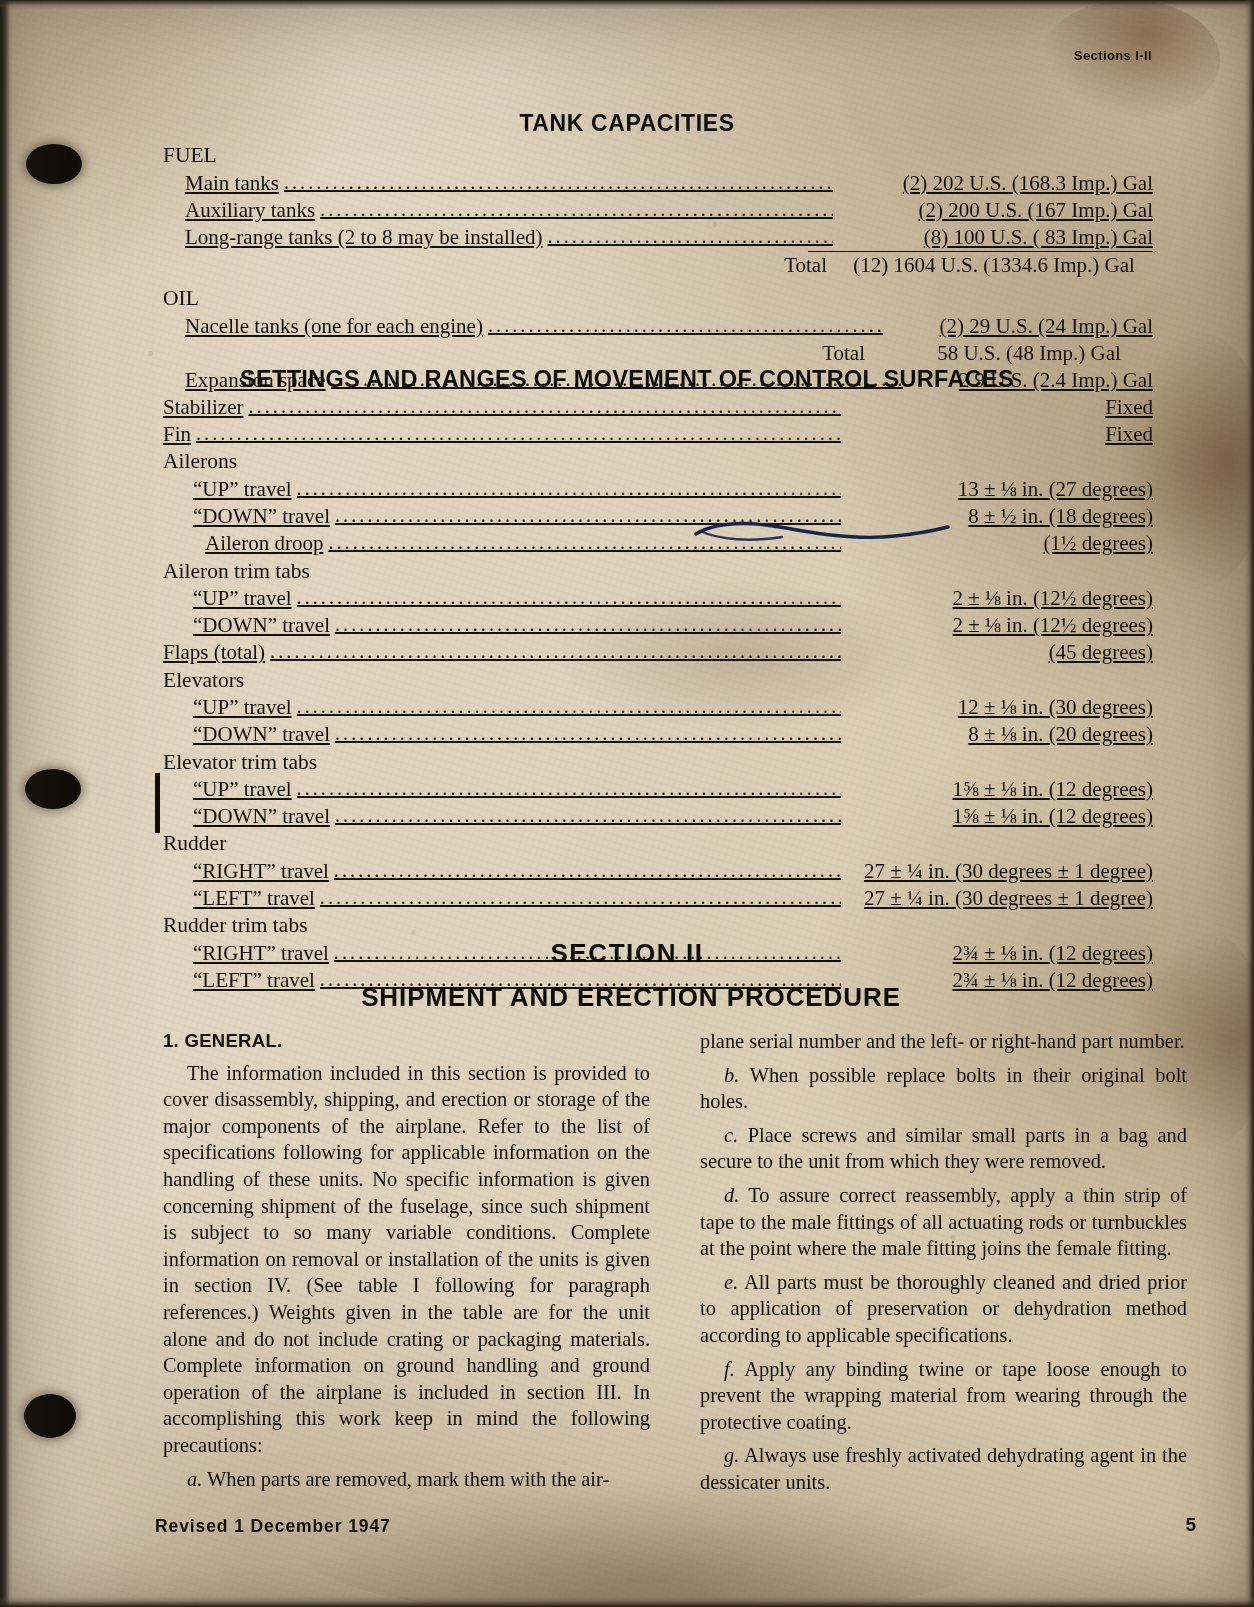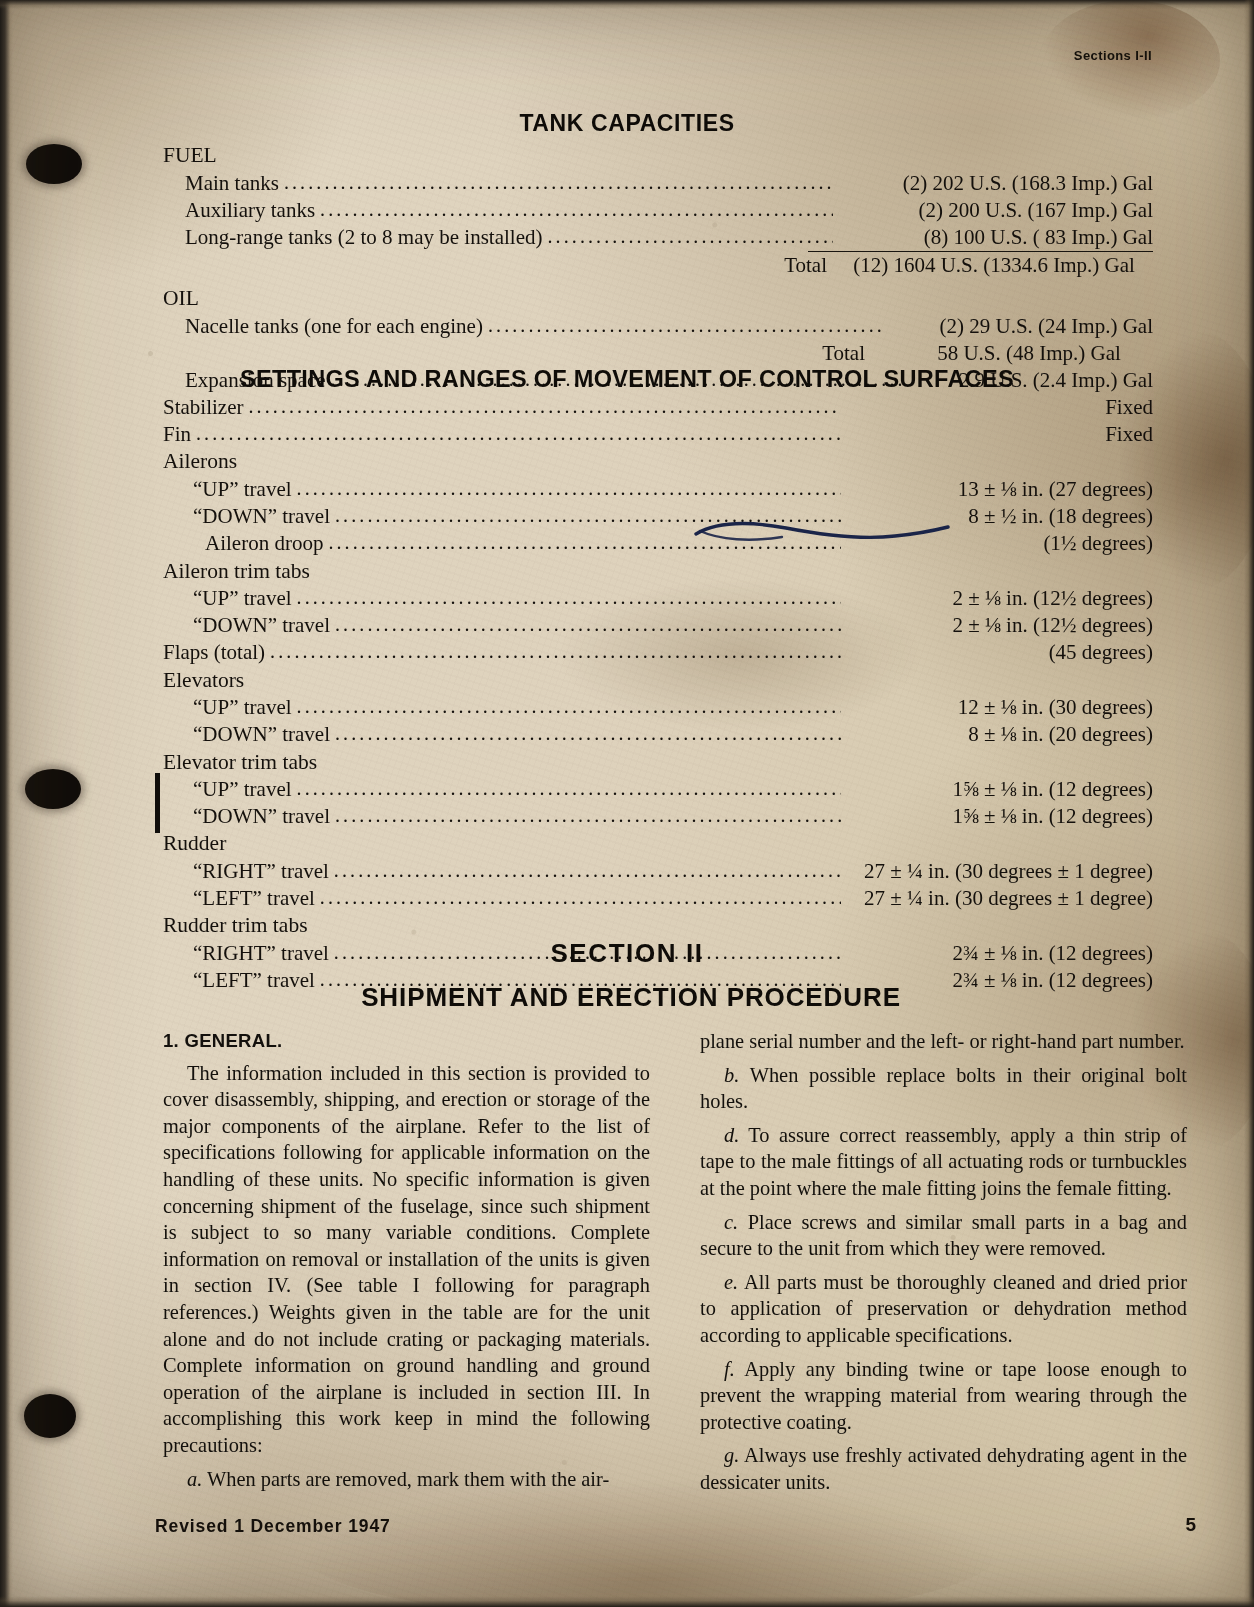--- a/index.html
+++ b/index.html
@@ -87,20 +87,21 @@
 
   .h-sec2 { position: absolute; left: 0; right: 0; top: 938px; font-size: 26px; letter-spacing: 1.6px; }
   .h-sec2b { position: absolute; left: 0; right: 0; top: 982px; font-size: 26px; letter-spacing: .9px; padding-left: 8px; }
 
   .spec-block { position: absolute; left: 163px; width: 990px; }
   .grp { font-size: 21.5px; line-height: 27.5px; }
   .row {
     display: flex; align-items: flex-end;
     font-size: 21px; line-height: 27.2px;
     white-space: nowrap;
+    text-decoration: underline;
   }
   .row .lbl { flex: 0 0 auto; }
   .row .dots {
     flex: 1 1 auto; overflow: hidden; white-space: nowrap;
     margin: 0 2px 0 5px; letter-spacing: 3.1px; font-size: 20px;
     color: #15110d; transform: translateY(-1px);
   }
   .row .val { flex: 0 0 auto; text-align: right; }
   .row.ind1 { padding-left: 22px; }
   .row.ind2 { padding-left: 30px; }
@@ -316,22 +317,22 @@
     <div class="head-center h-sec2b">SHIPMENT AND ERECTION PROCEDURE</div>
 
     <div class="col left" id="colLeft">
         <div class="numhead">1.  GENERAL.</div>
         <p class="para">The information included in this section is provided to cover disassembly, shipping, and erection or storage of the major components of the airplane. Refer to the list of specifications following for applicable information on the handling of these units. No specific information is given concerning shipment of the fuselage, since such shipment is subject to so many variable conditions. Complete information on removal or installation of the units is given in section IV. (See table I following for paragraph references.) Weights given in the table are for the unit alone and do not include crating or packaging materials. Complete information on ground handling and ground operation of the airplane is included in section III. In accomplishing this work keep in mind the following precautions:</p>
         <p class="para" style="margin-top: 7px;"><span class="it">a.</span> When parts are removed, mark them with the air-</p>
       </div>
     <div class="col right" id="colRight">
         <p class="para runon" style="margin-top: 0px;">plane serial number and the left- or right-hand part number.</p>
         <p class="para"><span class="it">b.</span> When possible replace bolts in their original bolt holes.</p>
+        <p class="para"><span class="it">c.</span> Place screws and similar small parts in a bag and secure to the unit from which they were removed.</p>
         <p class="para"><span class="it">d.</span> To assure correct reassembly, apply a thin strip of tape to the male fittings of all actuating rods or turnbuckles at the point where the male fitting joins the female fitting.</p>
-        <p class="para"><span class="it">c.</span> Place screws and similar small parts in a bag and secure to the unit from which they were removed.</p>
         <p class="para"><span class="it">e.</span> All parts must be thoroughly cleaned and dried prior to application of preservation or dehydration method according to applicable specifications.</p>
         <p class="para"><span class="it">f.</span> Apply any binding twine or tape loose enough to prevent the wrapping material from wearing through the protective coating.</p>
         <p class="para"><span class="it">g.</span> Always use freshly activated dehydrating agent in the dessicater units.</p>
       </div>
 
     <div class="footer-rev">Revised 1 December 1947</div>
     <div class="footer-page">5</div>
   </div>
 
   <div class="punch" style="left:26px; top:144px; width:56px; height:40px;"></div>

